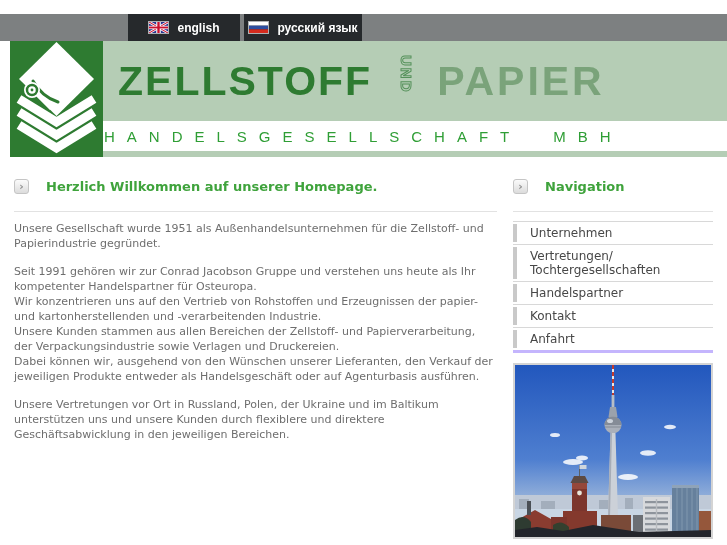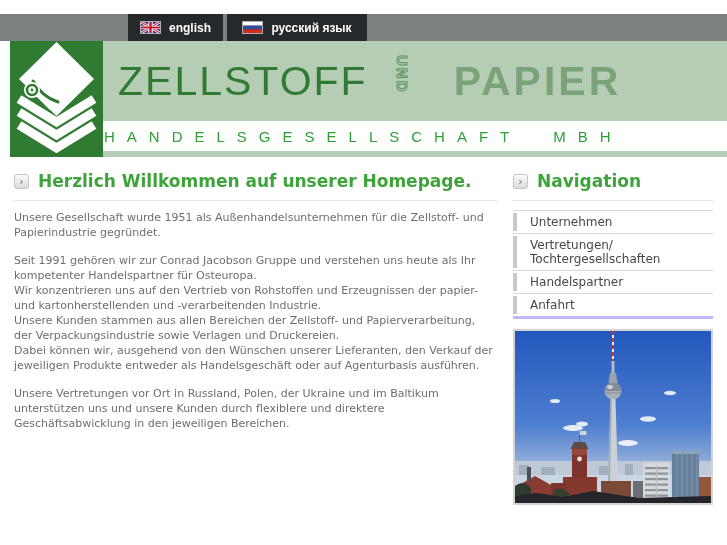--- a/index.html
+++ b/index.html
@@ -14,48 +14,48 @@
   .topbar {
     margin-top:14px; height:27px; background:#7d8081;
     display:flex; align-items:stretch; padding-left:10px; gap:4px;
   }
   .tab {
     display:flex; align-items:center; justify-content:center; gap:8px;
     background:#26292c; color:#fff; cursor:pointer;
     font-family:"Liberation Sans", sans-serif; font-size:12px; font-weight:bold;
   }
   .tab.active { background:#17191c; }
-  .tab.w1 { width:114px;margin-top:34px; } .tab.w2 { width:95px; } .tab.w3 { width:140px; }
+  .tab.w1 { width:114px;margin-top:34px; } .tab.w2 { width:112px; } .tab.w3 { width:118px; }
   .flag { width:21px; height:13px; border:1px solid #aeb1b3; display:block; }
   .flag svg { display:block; width:100%; height:100%; }
 
   
   .header { display:flex; height:116px; padding-left:10px; }
   .logo {
     width:93px; height:116px; background:#2e7b31; flex:0 0 93px; cursor:pointer;
   }
   .logo svg { display:block; width:93px; height:116px; }
   .header-right { flex:1; display:flex; flex-direction:column; min-width:0; }
   .banner {
     height:80px; background:#b5cdb5;
     display:flex; align-items:center; padding-left:15px; overflow:hidden;
   }
   .brand1 {
-    font-family:"Liberation Sans", sans-serif; font-weight:normal;
+    font-family:"Liberation Sans", sans-serif; font-weight:bold;
     font-size:41px; letter-spacing:2px; color:#2e7b31; white-space:nowrap;
   }
   .und {
     display:block; writing-mode:vertical-rl; height:52px;
     font-family:"Liberation Sans", sans-serif; font-weight:bold; font-size:15px;
     letter-spacing:2px; color:#b5cdb5; -webkit-text-stroke:1px #55915a;
     margin:0 22px 0 26px;
   }
   .brand2 {
     font-family:"Liberation Sans", sans-serif; font-weight:bold;
-    font-size:41px; letter-spacing:3px; color:#7aa37a; white-space:nowrap;margin-left:21px;
+    font-size:41px; letter-spacing:3px; color:#7aa37a; white-space:nowrap;
   }
   .substrip {
     height:30px; background:#ffffff;
     display:flex; align-items:center; padding-left:1px;
     font-family:"Liberation Sans", sans-serif; font-size:15px;
     color:#2f9e35; letter-spacing:12px; white-space:pre; overflow:hidden;
   }
   .greenstrip { height:6px; background:#b5cdb5; }
 
   
@@ -66,21 +66,21 @@
   .col-head {
     display:flex; align-items:center; gap:9px;
     padding:2px 0 9px 0; border-bottom:1px solid #e2e2e2; margin-bottom:9px;
   }
   .arrow-box {
     width:15px; height:15px; flex:0 0 15px; border-radius:3px;
     border:1px solid #c5c5c5; background:linear-gradient(#fbfbfb,#dcdcdc);
     color:#8f8f8f; font-weight:bold; font-size:11px; line-height:13px; text-align:center;
   }
   .col-title {
-    margin:0; font-size:17px; font-weight:bold; color:#3fa33c;
+    margin:8px; font-size:13px; font-weight:bold; color:#3fa33c;
   }
 
   .main-col p {
     margin:0 0 13px 0; font-size:11px; line-height:15px; color:#6e6e6e;
     white-space:pre-line;
   }
 
   
   .nav-item {
     position:relative; border-top:1px solid #d8d8d8;
@@ -186,20 +186,21 @@
   <div class="side-col">
     <div class="col-head">
       <span class="arrow-box">›</span>
       <h2 class="col-title">Navigation</h2>
     </div>
     <div class="nav">
       <div class="nav-item">Unternehmen</div>
       <div class="nav-item">Vertretungen/
 Tochtergesellschaften</div>
       <div class="nav-item">Handelspartner</div>
+      <div class="nav-item">Kontakt</div>
       <div class="nav-item">Anfahrt</div>
     </div>
 
     <div class="photo">
       <svg viewBox="0 0 196 172" preserveAspectRatio="none">
         <defs>
           <linearGradient id="sky" x1="0" y1="0" x2="0" y2="1">
             <stop offset="0" stop-color="#2257bd"></stop>
             <stop offset="0.55" stop-color="#4f7fd0"></stop>
             <stop offset="0.76" stop-color="#8fadd9"></stop>

